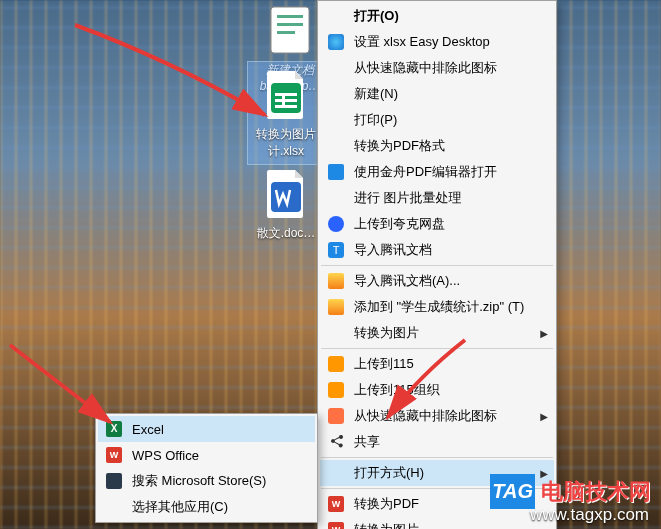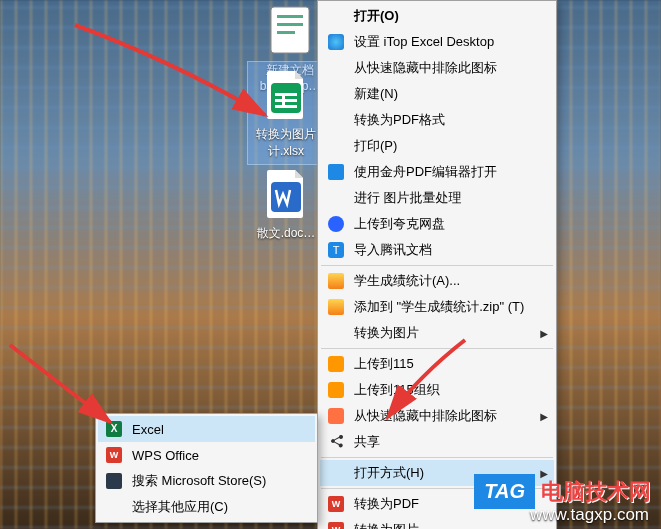--- a/index.html
+++ b/index.html
@@ -16,32 +16,32 @@
 .file-svg { width: 42px; height: 50px; }
 .context-menu { position: absolute; background: #f5f5f5; border: 1px solid #a0a0a0; box-shadow: 3px 3px 8px rgba(0,0,0,0.3); padding: 2px; min-width: 220px; }
 .menu-item { display: flex; align-items: center; padding: 4px 20px 4px 6px; cursor: default; position: relative; }
 .menu-item:hover, .menu-item.highlighted { background: #cde6f7; }
 .menu-item .micon { width: 20px; height: 18px; margin-right: 8px; display: flex; align-items: center; justify-content: center; font-size: 14px; }
 .menu-item .label { flex: 1; white-space: nowrap; }
 .menu-item .arrow { position: absolute; right: 6px; font-size: 10px; color: #333; }
 .menu-sep { height: 1px; background: #d0d0d0; margin: 2px 1px; }
 .arrow-red { position: absolute; pointer-events: none; }
 .tag-badge { position: absolute; right: 10px; bottom: 20px; display: flex; align-items: center; }
-.tag-box { background: #1e88e5; color: #fff; font-weight: bold; font-size: 20px; padding: 6px 10px; font-style: italic; }
+.tag-box { background: #1e88e5; color: #fff; font-weight: bold; font-size: 20px; padding: 6px 2px; font-style: italic; }
 .tag-text { color: #ef4444; font-weight: bold; font-size: 22px; margin-left: 6px; text-shadow: 1px 1px 0 #fff; }
 .tag-url { position: absolute; right: 12px; bottom: 4px; color: #fff; font-size: 17px; text-shadow: 0 1px 2px rgba(0,0,0,0.9); }
 .ic-sq { width:16px; height:16px; display:inline-block; }
 </style>
 </head>
 <body>
 
 <div class="desktop">
   <div class="city-bg"></div>
 
-  <div class="icon-block" style="left:252px; top:2px;">
+  <div class="icon-block" style="left:252px; top:2px;font-style:italic;">
     <div class="ficon">
       <svg class="file-svg" viewBox="0 0 42 50">
           <rect x="2" y="2" width="38" height="46" rx="3" fill="#fff"></rect>
           <rect x="2" y="2" width="38" height="46" rx="3" fill="none" stroke="#888"></rect>
           <rect x="8" y="10" width="26" height="3" fill="#5a8"></rect>
           <rect x="8" y="18" width="26" height="3" fill="#5a8"></rect>
           <rect x="8" y="26" width="18" height="3" fill="#5a8"></rect>
         </svg>
     </div>
     <div><span>新建文档</span><br><span>backup.p…</span></div>
@@ -76,39 +76,39 @@
 
   <div class="context-menu" id="main-menu" style="left:317px; top:0; width:240px;">
       <div class="menu-item">
         <span class="micon"></span>
         <span class="label" style="font-weight: bold;">打开(O)</span>
       </div>
       <div class="menu-item">
         <span class="micon">
           <span class="ic-sq" style="background:radial-gradient(circle,#4fc3f7,#1976d2);border-radius:3px;"></span>
         </span>
-        <span class="label">设置 iTop Excel Desktop</span>
+        <span class="label">设置 xlsx Easy Desktop</span>
       </div>
       <div class="menu-item">
         <span class="micon"></span>
         <span class="label">从快速隐藏中排除此图标</span>
       </div>
       <div class="menu-item">
         <span class="micon"></span>
         <span class="label">新建(N)</span>
       </div>
       <div class="menu-item">
         <span class="micon"></span>
+        <span class="label">打印(P)</span>
+      </div>
+      <div class="menu-item">
+        <span class="micon"></span>
         <span class="label">转换为PDF格式</span>
       </div>
       <div class="menu-item">
-        <span class="micon"></span>
-        <span class="label">打印(P)</span>
-      </div>
-      <div class="menu-item">
         <span class="micon">
           <span class="ic-sq" style="background:#1e88e5;border-radius:2px;"></span>
         </span>
         <span class="label">使用金舟PDF编辑器打开</span>
       </div>
       <div class="menu-item">
         <span class="micon"></span>
         <span class="label">进行 图片批量处理</span>
       </div>
       <div class="menu-item">
@@ -121,21 +121,21 @@
         <span class="micon">
           <span class="ic-sq" style="background:#1e88e5;border-radius:3px;color:#fff;font-size:11px;line-height:16px;text-align:center;">T</span>
         </span>
         <span class="label">导入腾讯文档</span>
       </div>
       <div class="menu-sep"></div>
       <div class="menu-item">
         <span class="micon">
           <span class="ic-sq" style="background:linear-gradient(#ffd54f,#f57f17);border-radius:2px;"></span>
         </span>
-        <span class="label">学生成绩统计(A)...</span>
+        <span class="label">导入腾讯文档(A)...</span>
       </div>
       <div class="menu-item">
         <span class="micon">
           <span class="ic-sq" style="background:linear-gradient(#ffd54f,#f57f17);border-radius:2px;"></span>
         </span>
         <span class="label">添加到 "学生成绩统计.zip" (T)</span>
       </div>
       <div class="menu-item">
         <span class="micon"></span>
         <span class="label">转换为图片</span>

